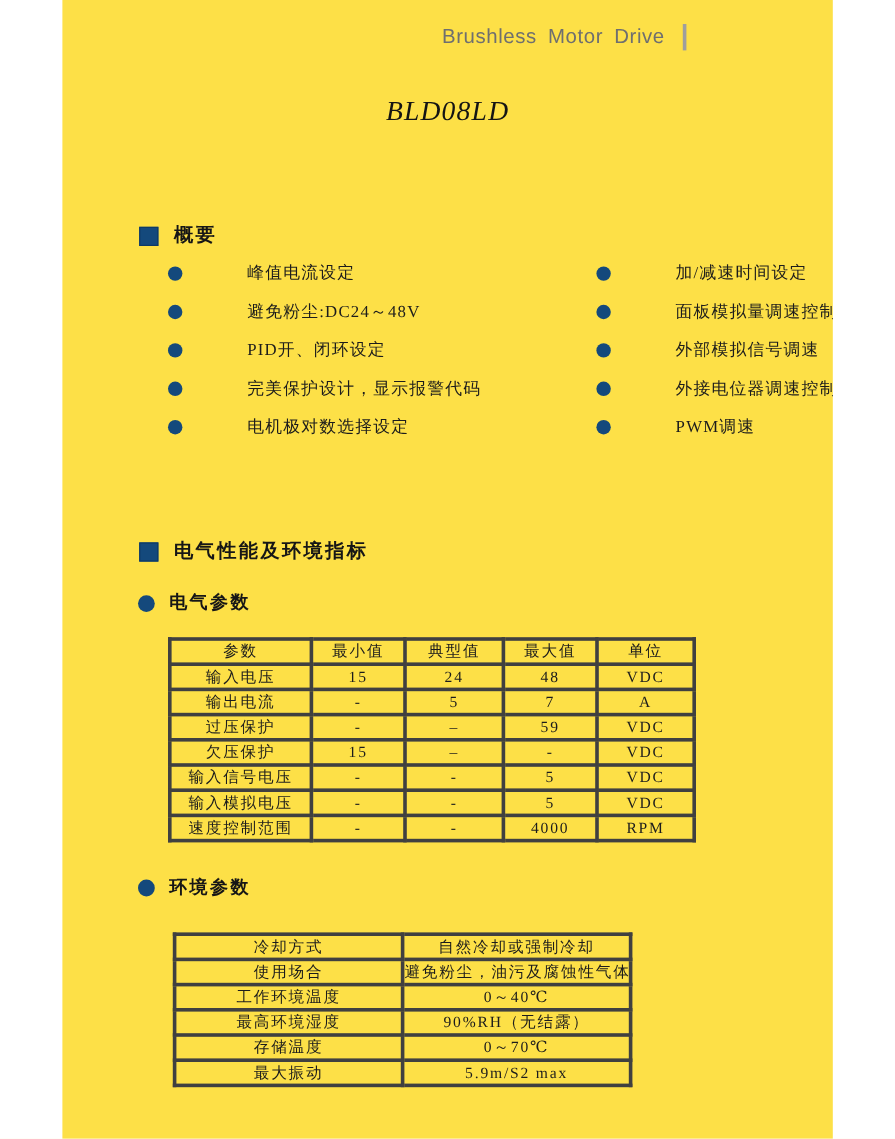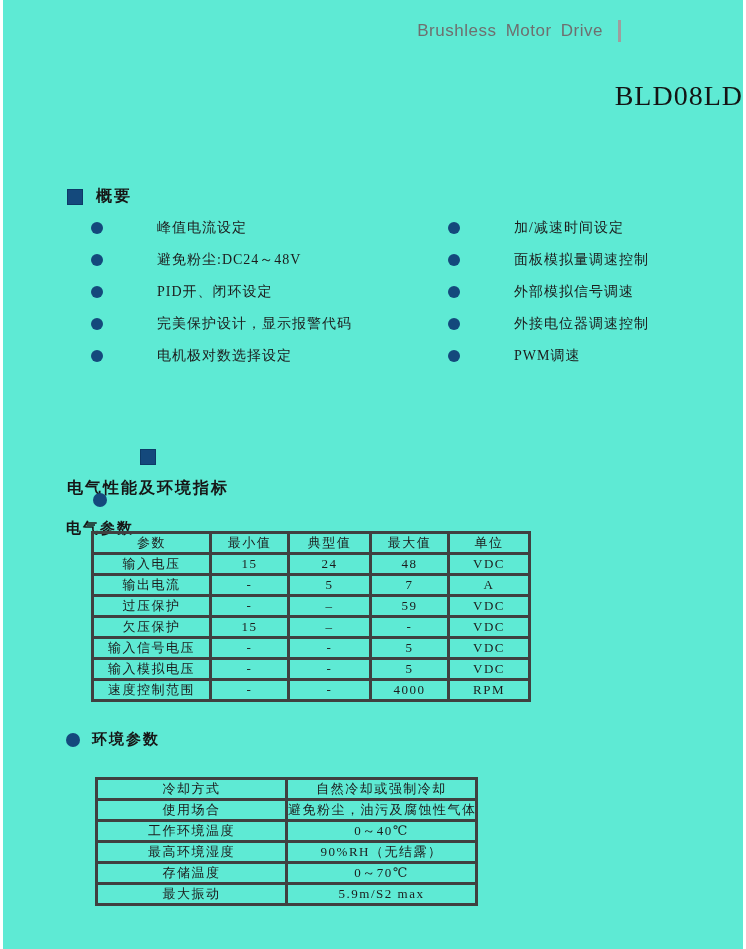--- a/index.html
+++ b/index.html
@@ -1,27 +1,27 @@
 <!DOCTYPE html>
 <html><head>
 <meta charset="utf-8">
 <style>
   * { margin:0; padding:0; box-sizing:border-box; }
   html,body { background:#ffffff; }
   .page {
-    position:relative; width:740px; height:949px; background:#5eead4;
+    position:relative; width:642px; height:949px; background:#fde047;
     font-family:"Liberation Serif","DejaVu Serif",serif; color:#1f1f1f;
     overflow:hidden; margin:0 auto;
   }
   
   .header { position:absolute; top:20px; right:122px; display:flex; align-items:center; gap:15px; }
   .header-text { font-family:"Liberation Sans","DejaVu Sans",sans-serif; font-size:17px; color:#6f6f6f; letter-spacing:0.5px; word-spacing:4px; }
   .header-bar { width:3px; height:22px; background:#9e9e9e; }
   
-  .model-title { position:absolute; top:80px; left:0; width:100%; text-align:right; font-size:28px; letter-spacing:1px; color:#141414; }
+  .model-title { position:absolute; top:80px; left:0; width:100%; text-align:center; font-size:23px; letter-spacing:1px; color:#141414;font-style:italic; }
   .product-title { position:absolute; top:111px; left:0; width:100%; text-align:center; font-size:25px; font-weight:bold; letter-spacing:2px; font-family:"Liberation Sans","DejaVu Sans",sans-serif; color:#111; }
   
   .sec { position:absolute; display:flex; align-items:center; gap:13px; }
   .sq { width:16px; height:16px; background:#14497c; border:1px solid #0d3a66; }
   .sec-label { font-size:16px; font-weight:bold; letter-spacing:2px; font-family:"Liberation Sans","DejaVu Sans",sans-serif; color:#161616; }
   .sub { position:absolute; display:flex; align-items:center; gap:12px; }
   .dot-lg { width:14px; height:14px; border-radius:50%; background:#14497c; }
   .sub-label { font-size:15px; font-weight:bold; letter-spacing:2px; font-family:"Liberation Sans","DejaVu Sans",sans-serif; color:#161616; }
   
   .features-col { position:absolute; top:218px; }
@@ -96,26 +96,26 @@
     <div class="feature">
       <span class="dot"></span>
       <span class="ftext">外接电位器调速控制</span>
     </div>
     <div class="feature">
       <span class="dot"></span>
       <span class="ftext">PWM调速</span>
     </div>
   </div>
 
-  <div class="sec" style="left:64px; top:449px;flex-direction:column;">
+  <div class="sec" style="left:64px; top:449px;">
     <span class="sq"></span>
     <span class="sec-label">电气性能及环境指标</span>
   </div>
 
-  <div class="sub" style="left:63px; top:493px;flex-direction:column;">
+  <div class="sub" style="left:63px; top:493px;">
     <span class="dot-lg"></span>
     <span class="sub-label">电气参数</span>
   </div>
 
   <table class="etable">
     <colgroup>
         <col class="c0">
         <col class="c1">
         <col class="c2">
         <col class="c3">

